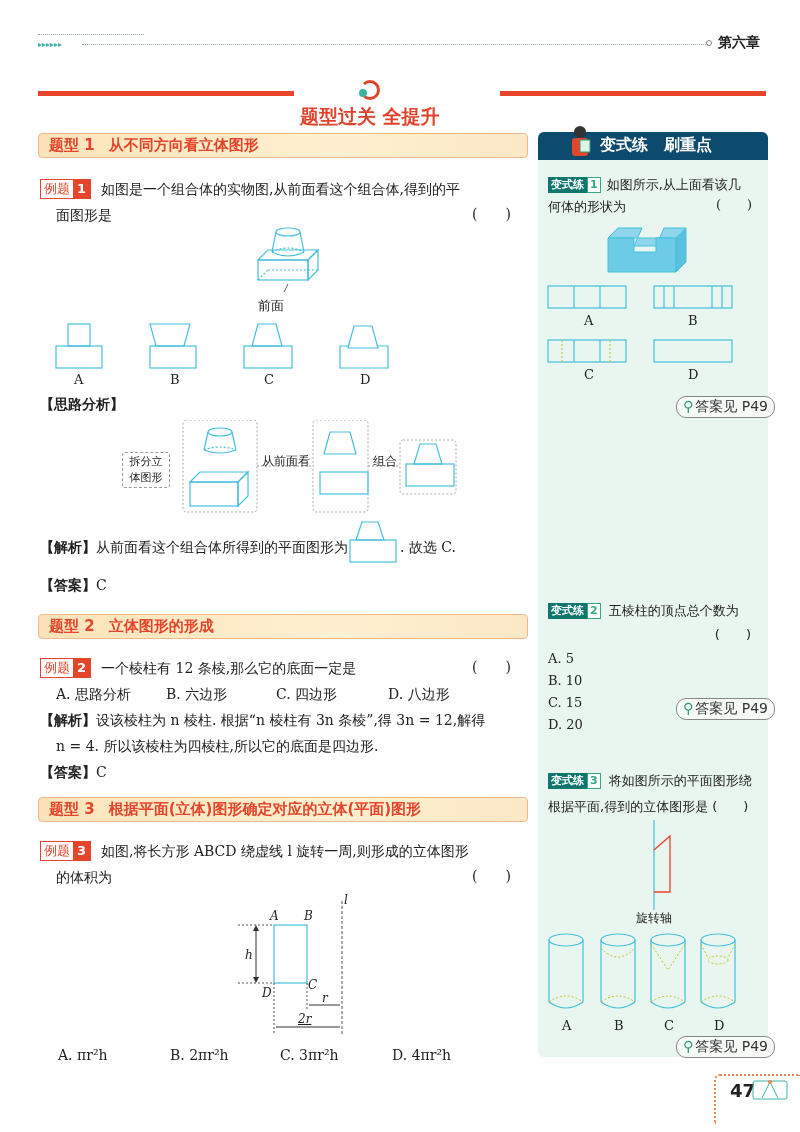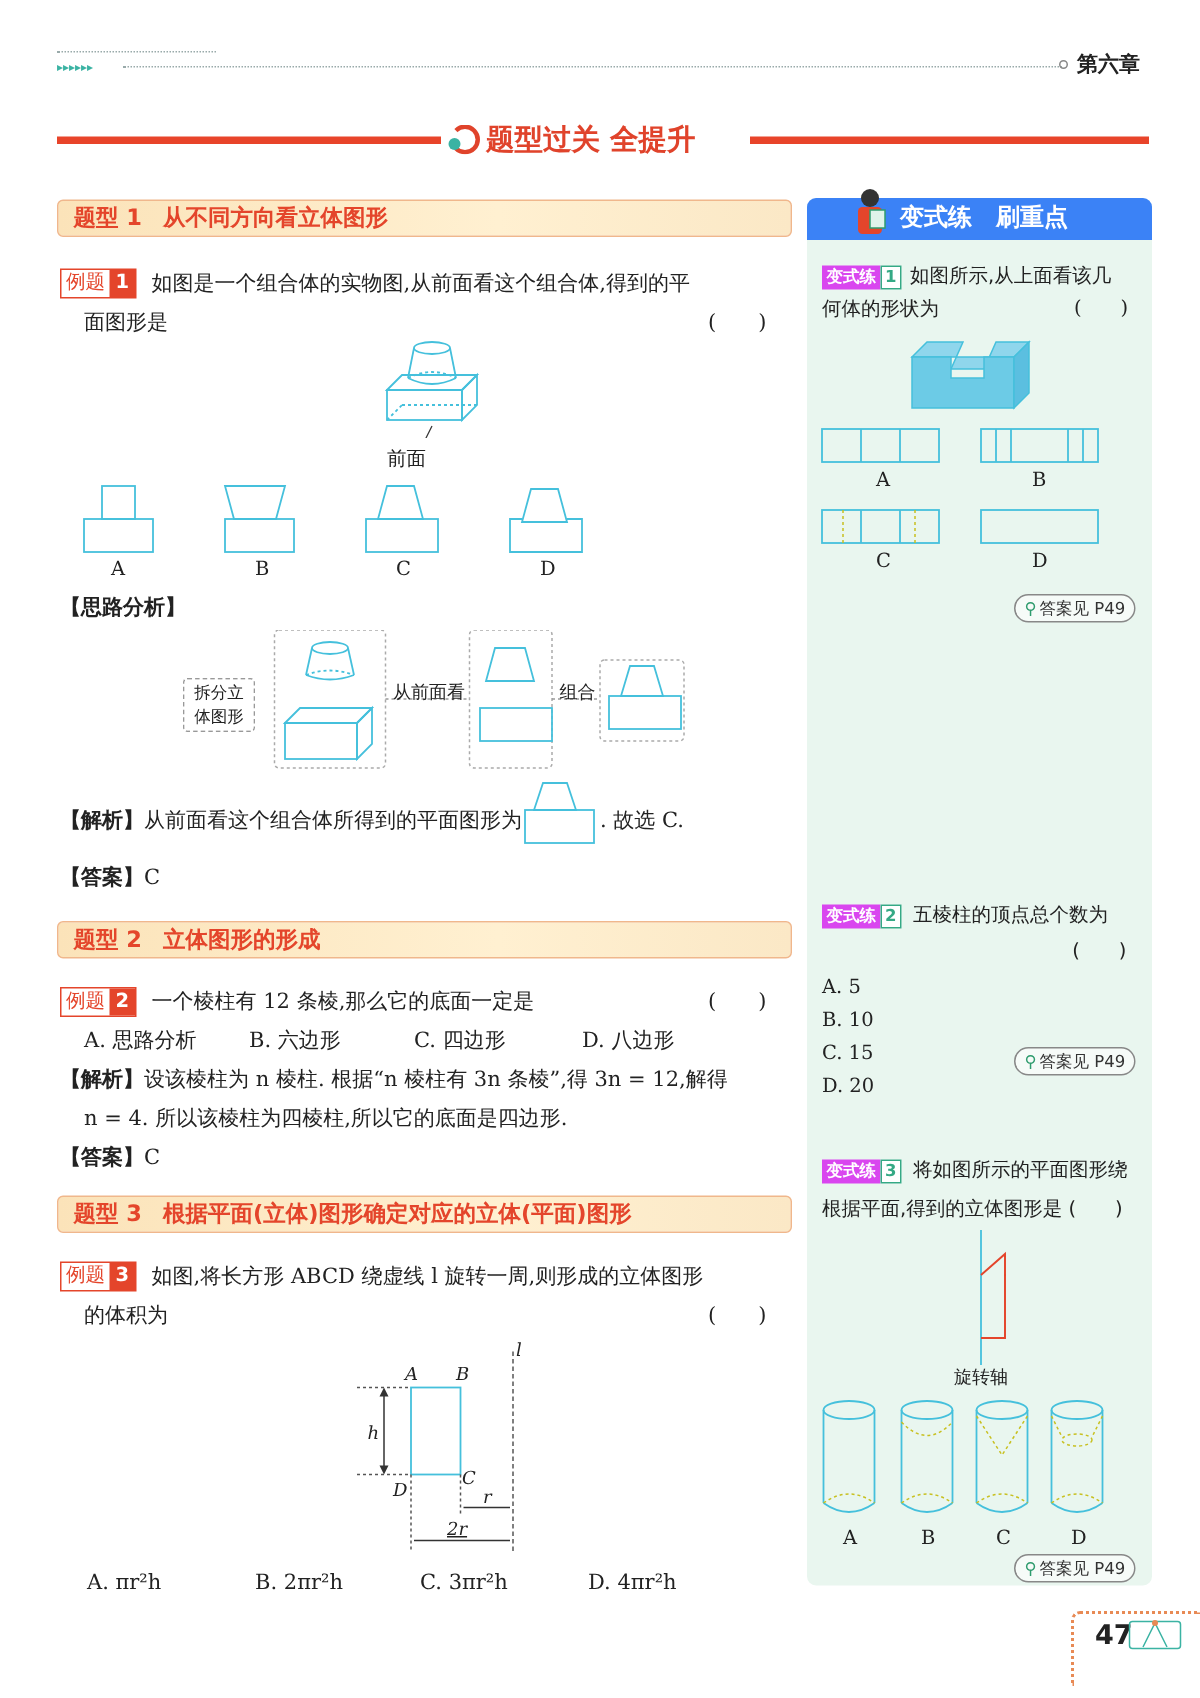--- a/index.html
+++ b/index.html
@@ -8,21 +8,21 @@
 
   
   .hdr-arrows { left: 38px; top: 40px; color: #3bb3a3; font-size: 8px; letter-spacing: 0px; font-family: "DejaVu Sans", sans-serif; }
   .hdr-dots-top { left: 38px; top: 34px; width: 106px; border-top: 1px dotted #9aa; }
   .hdr-dots { left: 82px; top: 44px; width: 626px; border-top: 1px dotted #9aa; }
   .hdr-circle { left: 706px; top: 40px; width: 6px; height: 6px; border: 1px solid #888; border-radius: 50%; }
   .chapter { left: 718px; top: 34px; font-family: "DejaVu Sans", sans-serif; font-weight: bold; font-size: 14px; color: #222; }
 
   .banner-line-l { left: 38px; top: 91px; width: 256px; height: 5px; background: #e8442a; }
   .banner-line-r { left: 500px; top: 91px; width: 266px; height: 5px; background: #e8442a; }
-  .banner-title { left: 300px; top: 80px; font-family: "DejaVu Sans", sans-serif; font-weight: bold; font-size: 19px; color: #e0432b; display: flex; align-items: center; gap: 4px; }
+  .banner-title { left: 300px; top: 80px; font-family: "DejaVu Sans", sans-serif; font-weight: bold; font-size: 19px; color: #e0432b; display: flex; align-items: center; gap: 4px; flex-direction: column; }
   .banner-logo { width: 20px; height: 20px; border: 3px solid #e0432b; border-radius: 50%; border-left-color: transparent; position: relative; }
   .banner-logo::after { content: ""; position: absolute; left: -4px; top: 6px; width: 8px; height: 8px; background: #3bb3a3; border-radius: 50%; }
 
   
   .sec { left: 38px; width: 490px; height: 25px; border: 1px solid #f0b78c; border-radius: 4px; background: linear-gradient(90deg, #fbe3b9, #fff0d1 60%, #fbe8c6); font-family: "DejaVu Sans", sans-serif; font-weight: bold; font-size: 15px; color: #e4452b; padding: 2px 10px; white-space: nowrap; }
   .sec .num { margin-right: 14px; }
 
   
   .ex-label { display: inline-flex; align-items: center; font-family: "DejaVu Sans", sans-serif; font-size: 13px; color: #e4452b; border: 1px solid #e4452b; height: 20px; }
   .ex-label .t { padding: 0 3px; }
@@ -30,27 +30,27 @@
 
   .txt { font-size: 14px; line-height: 26px; color: #222; }
   .paren { position: absolute; font-size: 14px; }
   .bracket { font-family: "DejaVu Sans", sans-serif; font-weight: bold; font-size: 14px; }
 
   svg { display: block; }
   .cyan { stroke: #45c0dc; fill: none; stroke-width: 1.2; }
 
   
   .side { left: 538px; top: 132px; width: 230px; height: 925px; background: #e9f6ef; border-radius: 6px; }
-  .side-head { left: 538px; top: 132px; width: 230px; height: 28px; background: #3b82f6; border-radius: 6px 6px 0 0; color: #fff; font-family: "DejaVu Sans", sans-serif; font-weight: bold; font-size: 16px; padding: 3px 18px 0 62px; word-spacing: 8px; }
+  .side-head { left: 538px; top: 132px; width: 230px; height: 28px; background: #0c4a6e; border-radius: 6px 6px 0 0; color: #fff; font-family: "DejaVu Sans", sans-serif; font-weight: bold; font-size: 16px; padding: 3px 18px 0 62px; word-spacing: 8px; }
   .side-head-avatar { left: 566px; top: 124px; width: 28px; height: 34px; }
   .var-label { display: inline-flex; align-items: center; font-family: "DejaVu Sans", sans-serif; font-size: 11px; font-weight: bold; height: 16px; }
-  .var-label .t { background: #d946ef; color: #fff; padding: 0 3px; height: 100%; display: flex; align-items: center; }
+  .var-label .t { background: #0f766e; color: #fff; padding: 0 3px; height: 100%; display: flex; align-items: center; }
   .var-label .n { background: #fff; color: #35a985; border: 1px solid #35a985; padding: 0 2px; height: 100%; display: flex; align-items: center; }
   .stxt { font-size: 13px; line-height: 22px; color: #222; font-family: "DejaVu Sans", sans-serif; }
-  .ans-pill { font-family: "DejaVu Sans", sans-serif; font-size: 11px; color: #333; border: 1px solid #888; border-radius: 10px; padding: 1px 6px; background: #f6fbf8; }
+  .ans-pill { font-family: "DejaVu Sans", sans-serif; font-size: 14px; color: #333; border: 1px solid #888; border-radius: 10px; padding: 1px 6px; background: #f6fbf8; }
   .ans-pill .pin { color: #2f9c6e; margin-right: 2px; }
 
   .opt { font-size: 13px; flex-direction: column; }
   .page-num { left: 730px; top: 1080px; font-family: "DejaVu Sans", sans-serif; font-weight: bold; font-size: 18px; color: #222; }
   .page-corner { left: 714px; top: 1074px; width: 86px; height: 50px; border-top: 2px dotted #e88a55; border-left: 2px dotted #e88a55; border-top-left-radius: 6px; }
   .label-sm { font-family: "DejaVu Serif", serif; font-size: 13px; }
 </style>
 </head>
 <body>
 

